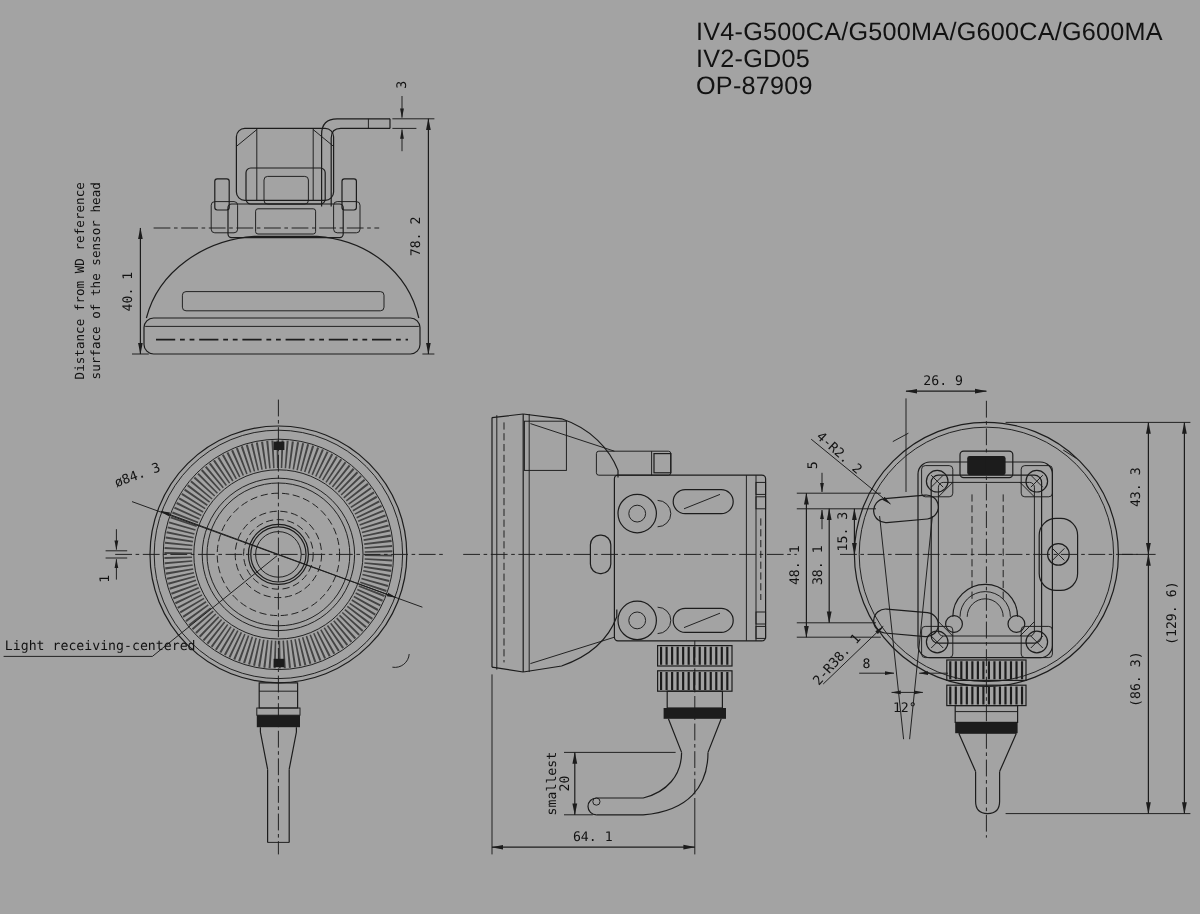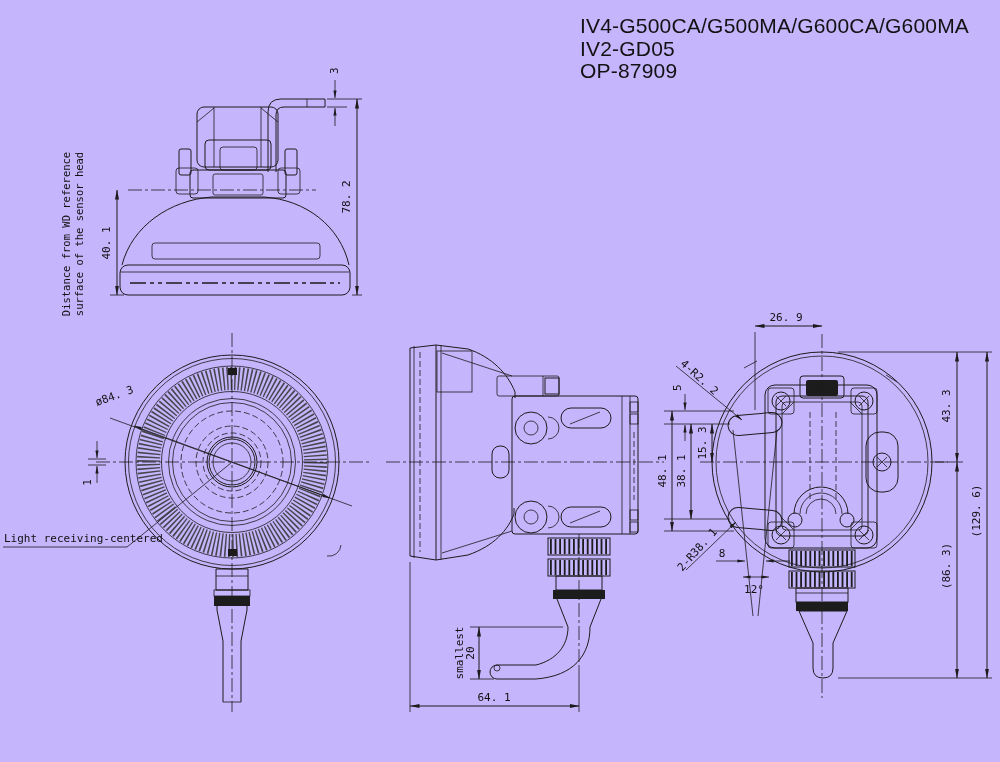--- a/index.html
+++ b/index.html
@@ -1,16 +1,16 @@
 <!DOCTYPE html>
 <html><head>
 <meta charset="utf-8">
 <style>
   html,body{margin:0;padding:0;background:#fff;}
-  .canvas{position:relative;width:1000px;height:762px;background:#c4b5fd;overflow:hidden;}
+  .canvas{position:relative;width:1000px;height:762px;background:#a3a3a3;overflow:hidden;}
   svg{position:absolute;left:0;top:0;}
   .ln{stroke:#1c1c1c;fill:none;stroke-width:1;}
   .thin{stroke-width:.8;}
   .thk{stroke-width:1.6;}
   .cl{stroke-dasharray:14 3 3 3;stroke-width:.8;}     
   .dsh{stroke-dasharray:6 3;stroke-width:.8;}          
   .blk{fill:#1c1c1c;stroke:none;}
   .knurl{stroke:#1c1c1c;stroke-dasharray:1.8 2.8;fill:none;}
   .ring{stroke:#3a3a3a;stroke-dasharray:1.5 2.3;opacity:.9;fill:none;}
   text{stroke:none;fill:#121212;}

